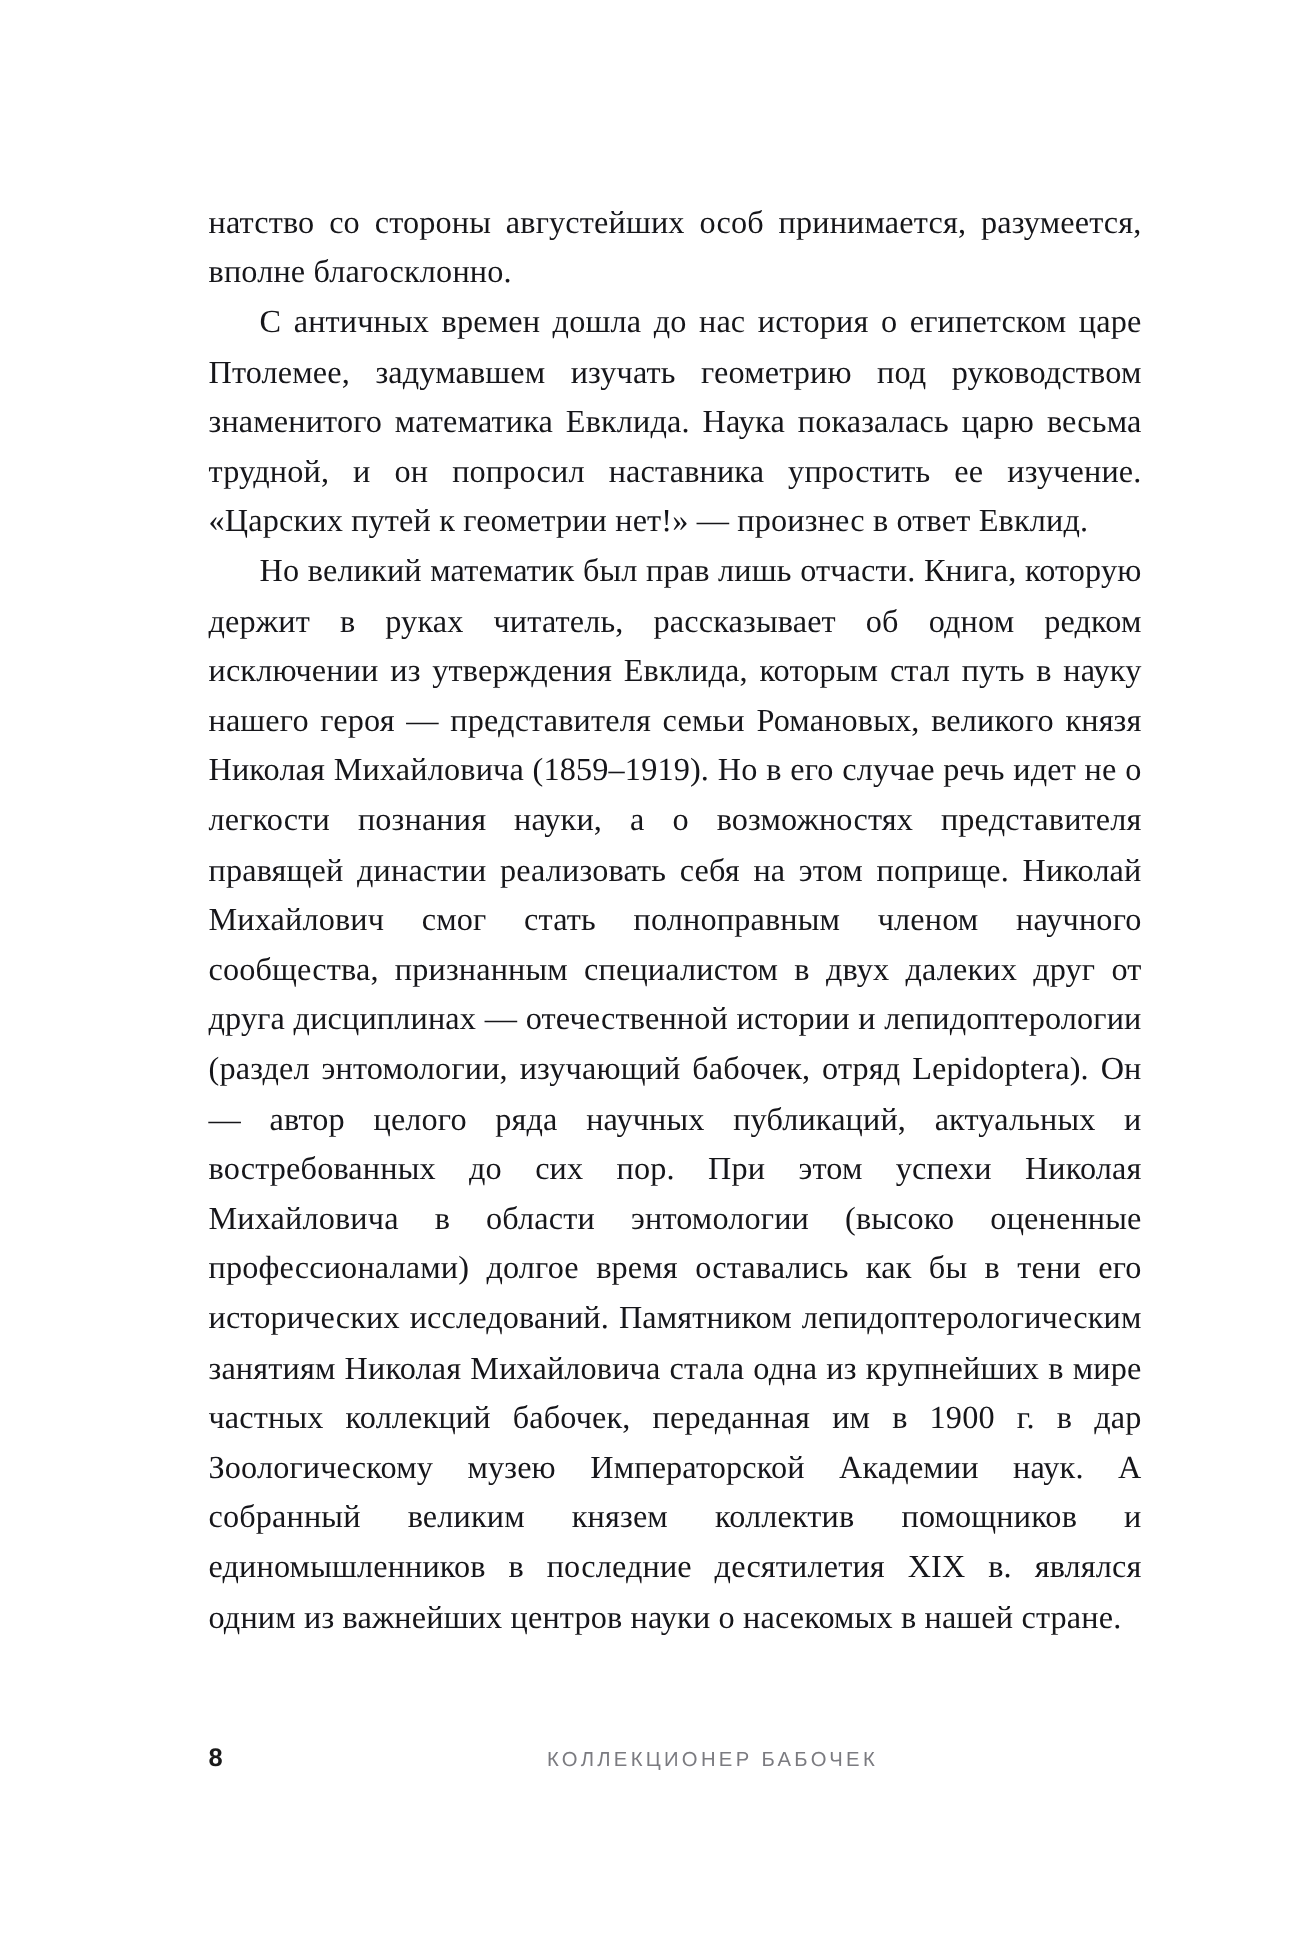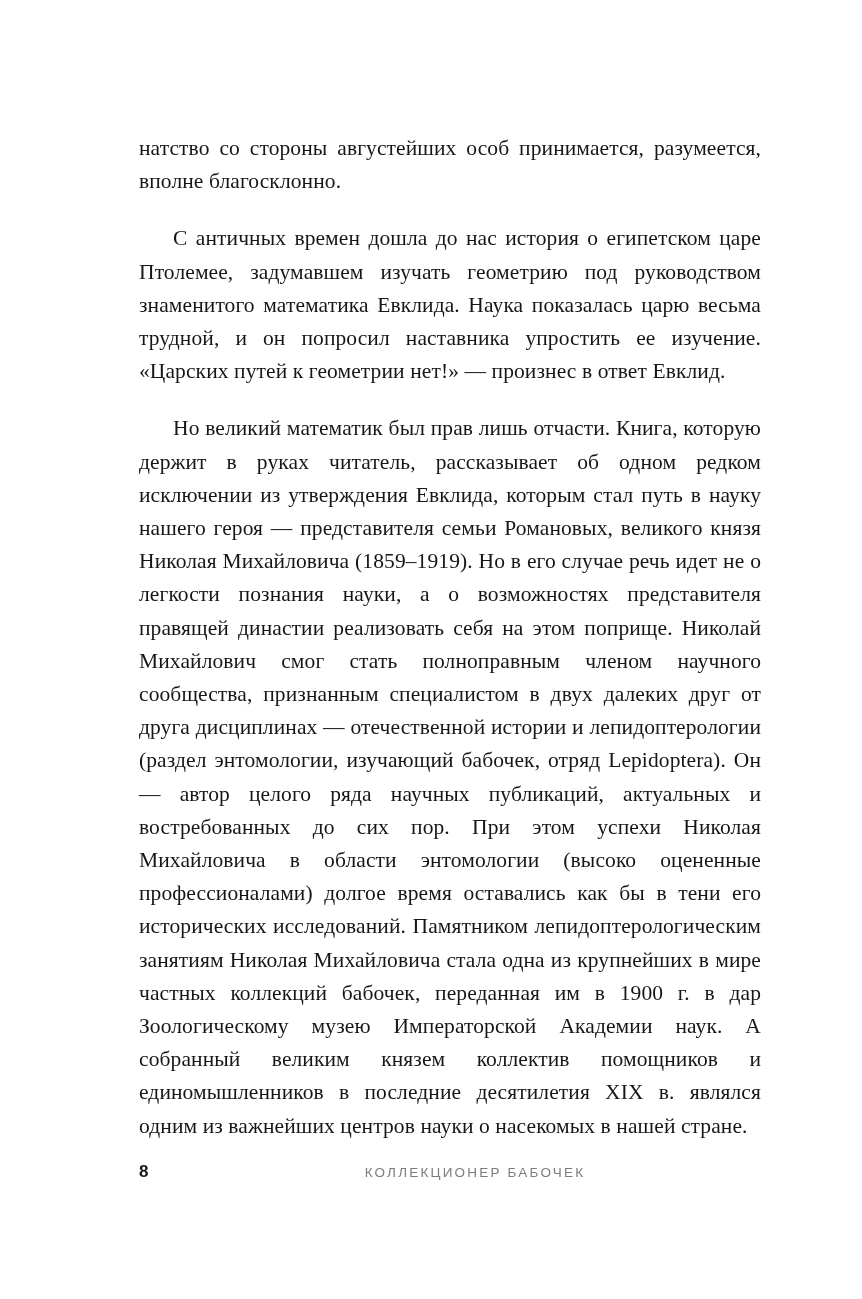--- a/index.html
+++ b/index.html
@@ -30,21 +30,20 @@
     margin: 0;
     font-size: 21.5px;
     line-height: 33.2px;
     text-align: justify;
     text-justify: inter-word;
     color: #16161a;
     letter-spacing: 0.1px;
   }
   .para.indent {
     text-indent: 34px;
-    margin-top: 24px;
   }
   .footer {
     position: absolute;
     left: 139px;
     top: 1162px;
     width: 622px;
     display: flex;
     align-items: baseline;
   }
   .folio {

